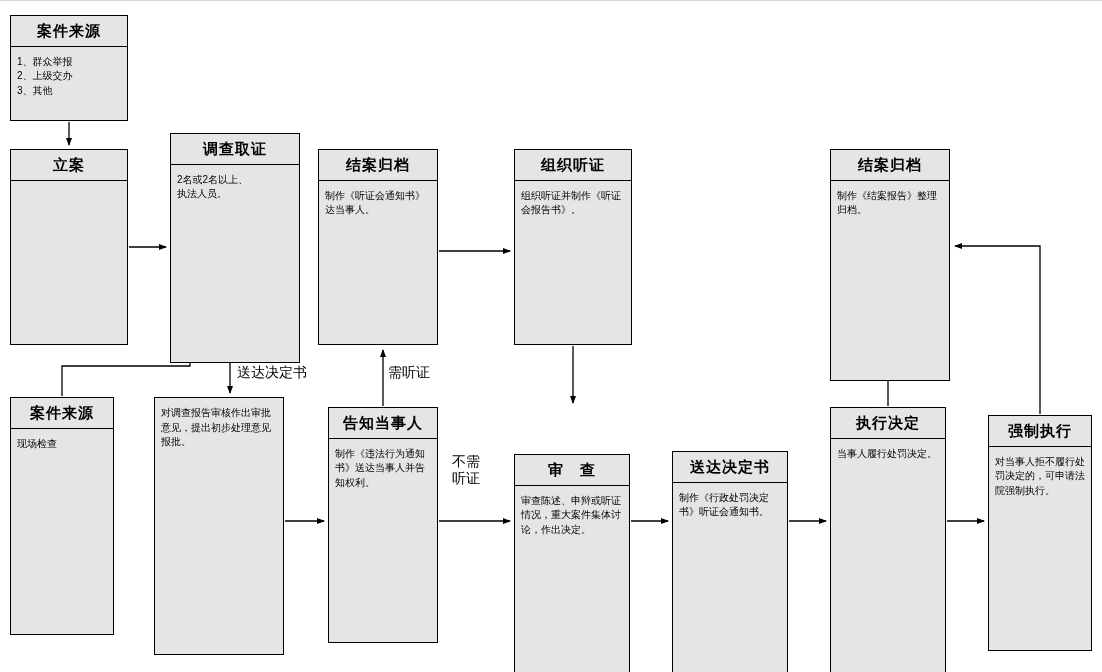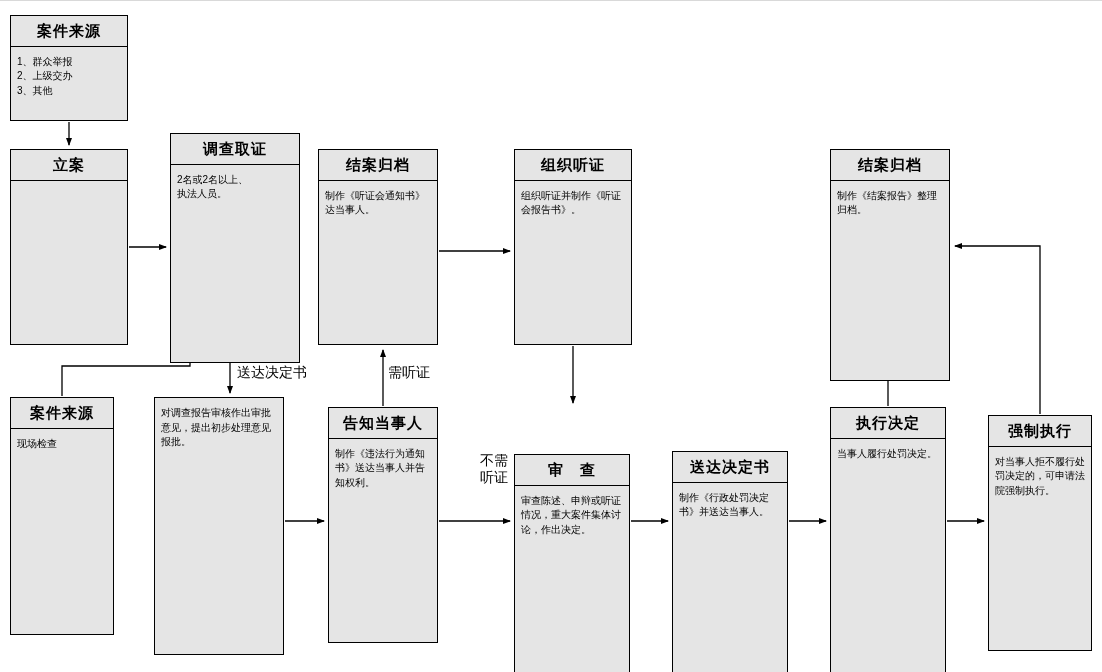--- a/index.html
+++ b/index.html
@@ -51,21 +51,21 @@
   .body-center { text-align: left; }
   .edge-label {
     position: absolute;
     font-size: 14px;
     line-height: 1.2;
     white-space: pre-line;
     background: transparent;
   }
   #lbl-general  { left: 237px; top: 363px; }
   #lbl-hearing  { left: 388px; top: 363px; }
-  #lbl-nohearing{ left: 452px; top: 452px; width: 56px; text-align: right; font-family: Liberation Mono, monospace; }
+  #lbl-nohearing{ left: 452px; top: 452px; width: 56px; text-align: left; }
 
   
   #n-source-top        { left: 10px;  top: 14px;  width: 118px; height: 106px; }
   #n-lian              { left: 10px;  top: 148px; width: 118px; height: 196px; }
   #n-diaocha           { left: 170px; top: 132px; width: 130px; height: 230px; }
   #n-gaozhi-tingzheng  { left: 318px; top: 148px; width: 120px; height: 196px; }
   #n-zuzhi-tingzheng   { left: 514px; top: 148px; width: 118px; height: 196px; }
   #n-jiean             { left: 830px; top: 148px; width: 120px; height: 232px; }
   #n-source-bottom     { left: 10px;  top: 396px; width: 104px; height: 238px; }
   #n-chuli             { left: 154px; top: 396px; width: 130px; height: 258px; }
@@ -150,21 +150,21 @@
     <div class="node-body body-center">制作《违法行为通知书》送达当事人并告知权利。</div>
   </div>
 
   <div class="node" id="n-shencha">
     <div class="node-title">审　查</div>
     <div class="node-body">审查陈述、申辩或听证情况，重大案件集体讨论，作出决定。</div>
   </div>
 
   <div class="node" id="n-songda">
     <div class="node-title">送达决定书</div>
-    <div class="node-body">制作《行政处罚决定书》并送达当事人。</div>
+    <div class="node-body">制作《行政处罚决定书》听证会通知书。</div>
   </div>
 
   <div class="node" id="n-zhixing">
     <div class="node-title">执行决定</div>
     <div class="node-body">当事人履行处罚决定。</div>
   </div>
 
   <div class="node" id="n-qiangzhi">
     <div class="node-title">强制执行</div>
     <div class="node-body">对当事人拒不履行处罚决定的，可申请法院强制执行。</div>

